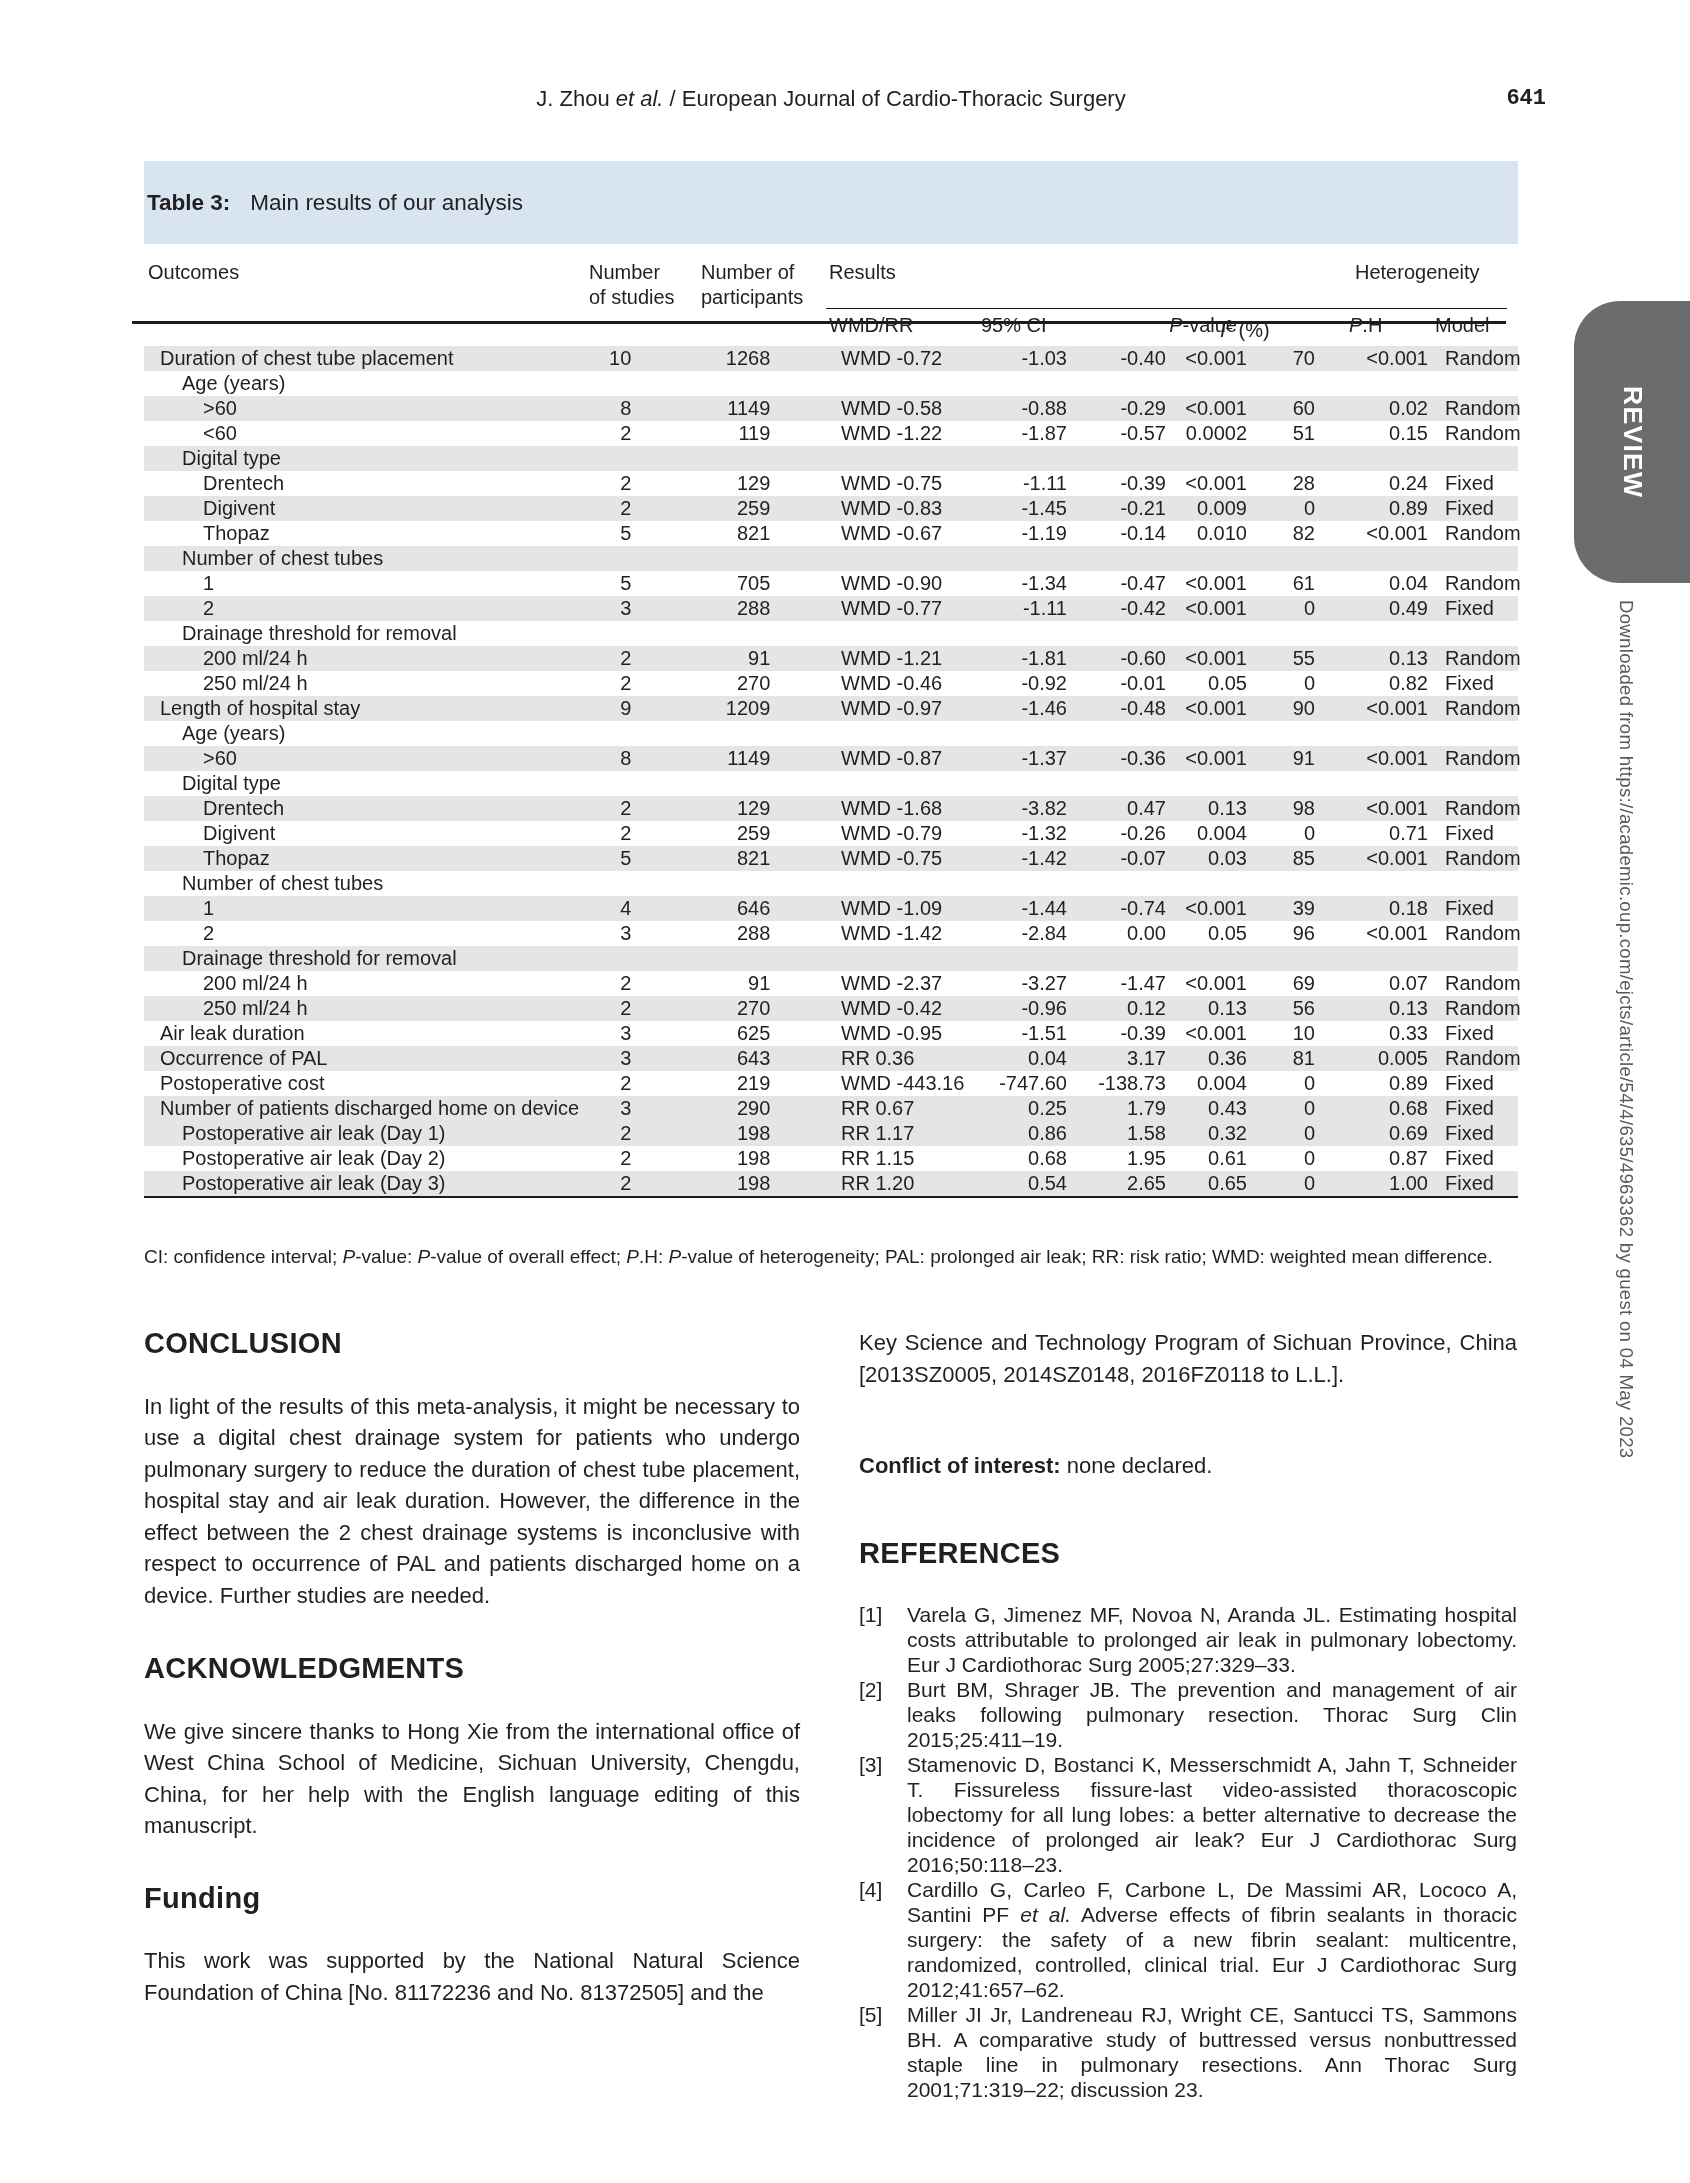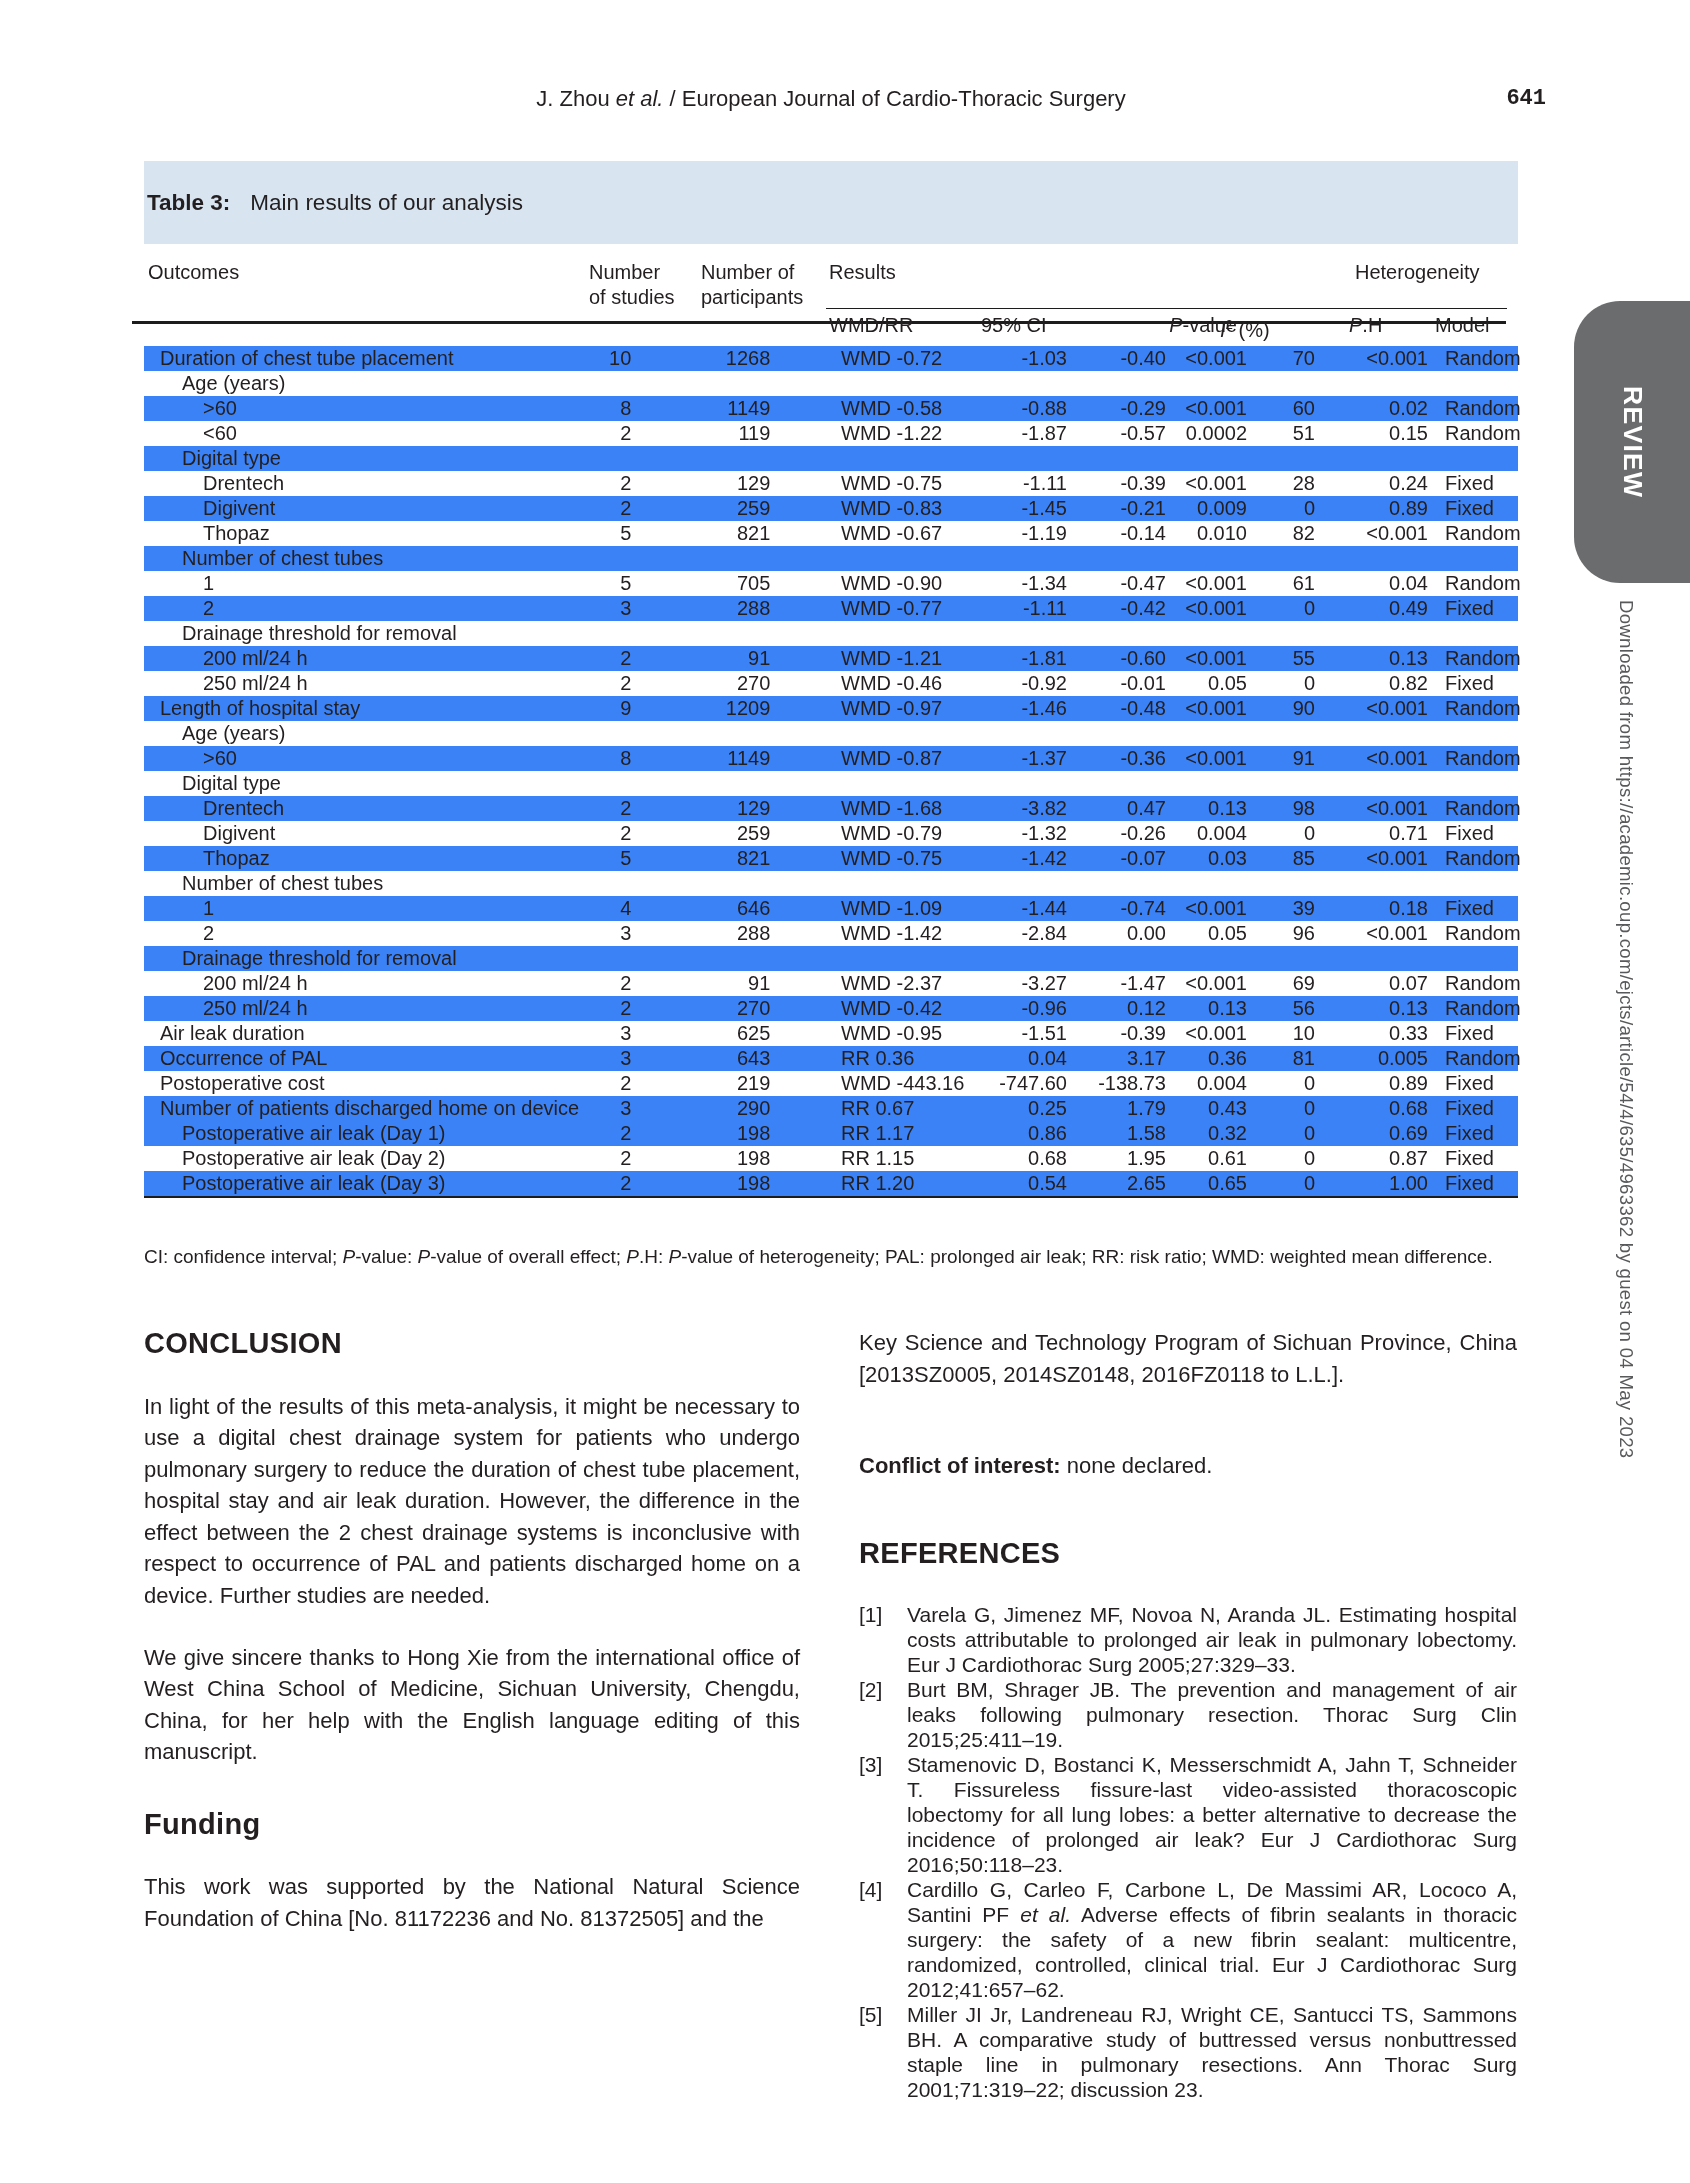--- a/index.html
+++ b/index.html
@@ -29,21 +29,21 @@
   .sub{position:absolute;top:70px;line-height:22.5px;}
   .sc0{left:697px;} .sc1{left:849px;}
   .sc2{left:967px;width:138px;text-align:right;}
   .sc3{left:1088px;width:99px;text-align:left;}
   .sc4{left:1217px;} .sc5{left:1303px;}
   .sub sup{font-size:13.3px;}
 
   .tbody{position:absolute;left:144px;top:346px;width:1374px;border-bottom:2.7px solid #1c1c1c;}
   .t-row{display:grid;grid-template-columns:424px 66px 139px 212px 99px 99px 81px 68px 113px 1fr;
          height:25px;align-items:center;font-size:20px;}
-  .t-row.shade{background:#3b82f6;}
+  .t-row.shade{background:#e5e5e5;}
   .tc{white-space:nowrap;}
   .ind0{padding-left:16px;} .ind1{padding-left:38px;} .ind2{padding-left:59px;}
   .tc1,.tc2{text-align:right;padding-right:2.7px;}
   .tc3{padding-left:68px;}
   .tc4,.tc5,.tc6,.tc7,.tc8{text-align:right;padding-right:17px;}
 
   .footnote{position:absolute;left:144px;top:1246px;width:1374px;font-size:19px;}
 
   
   .col-left{position:absolute;left:144px;top:1327px;width:656px;}
@@ -507,20 +507,21 @@
         <div class="tc tc8">1.00</div>
         <div class="tc tc9">Fixed</div>
       </div>
     </div>
 
   <div class="footnote">CI: confidence interval; <i>P</i>-value: <i>P</i>-value of overall effect; <i>P</i>.H: <i>P</i>-value of heterogeneity; PAL: prolonged air leak; RR: risk ratio; WMD: weighted mean difference.</div>
 
   <div class="col-left">
     <h2 class="sec">CONCLUSION</h2>
     <p class="bodytext">In light of the results of this meta-analysis, it might be necessary to use a digital chest drainage system for patients who undergo pulmonary surgery to reduce the duration of chest tube placement, hospital stay and air leak duration. However, the difference in the effect between the 2 chest drainage systems is inconclusive with respect to occurrence of PAL and patients discharged home on a device. Further studies are needed.</p>
+    <h2 class="sec m1">ACKNOWLEDGMENTS</h2>
     <p class="bodytext">We give sincere thanks to Hong Xie from the international office of West China School of Medicine, Sichuan University, Chengdu, China, for her help with the English language editing of this manuscript.</p>
     <h2 class="sec m2">Funding</h2>
     <p class="bodytext">This work was supported by the National Natural Science Foundation of China [No. 81172236 and No. 81372505] and the</p>
   </div>
 
   <div class="col-right">
     <p class="bodytext first">Key Science and Technology Program of Sichuan Province, China [2013SZ0005, 2014SZ0148, 2016FZ0118 to L.L.].</p>
     <p class="conflict"><b>Conflict of interest:</b><span> none declared.</span></p>
     <h2 class="sec refh">REFERENCES</h2>
     <div class="ref-list">

